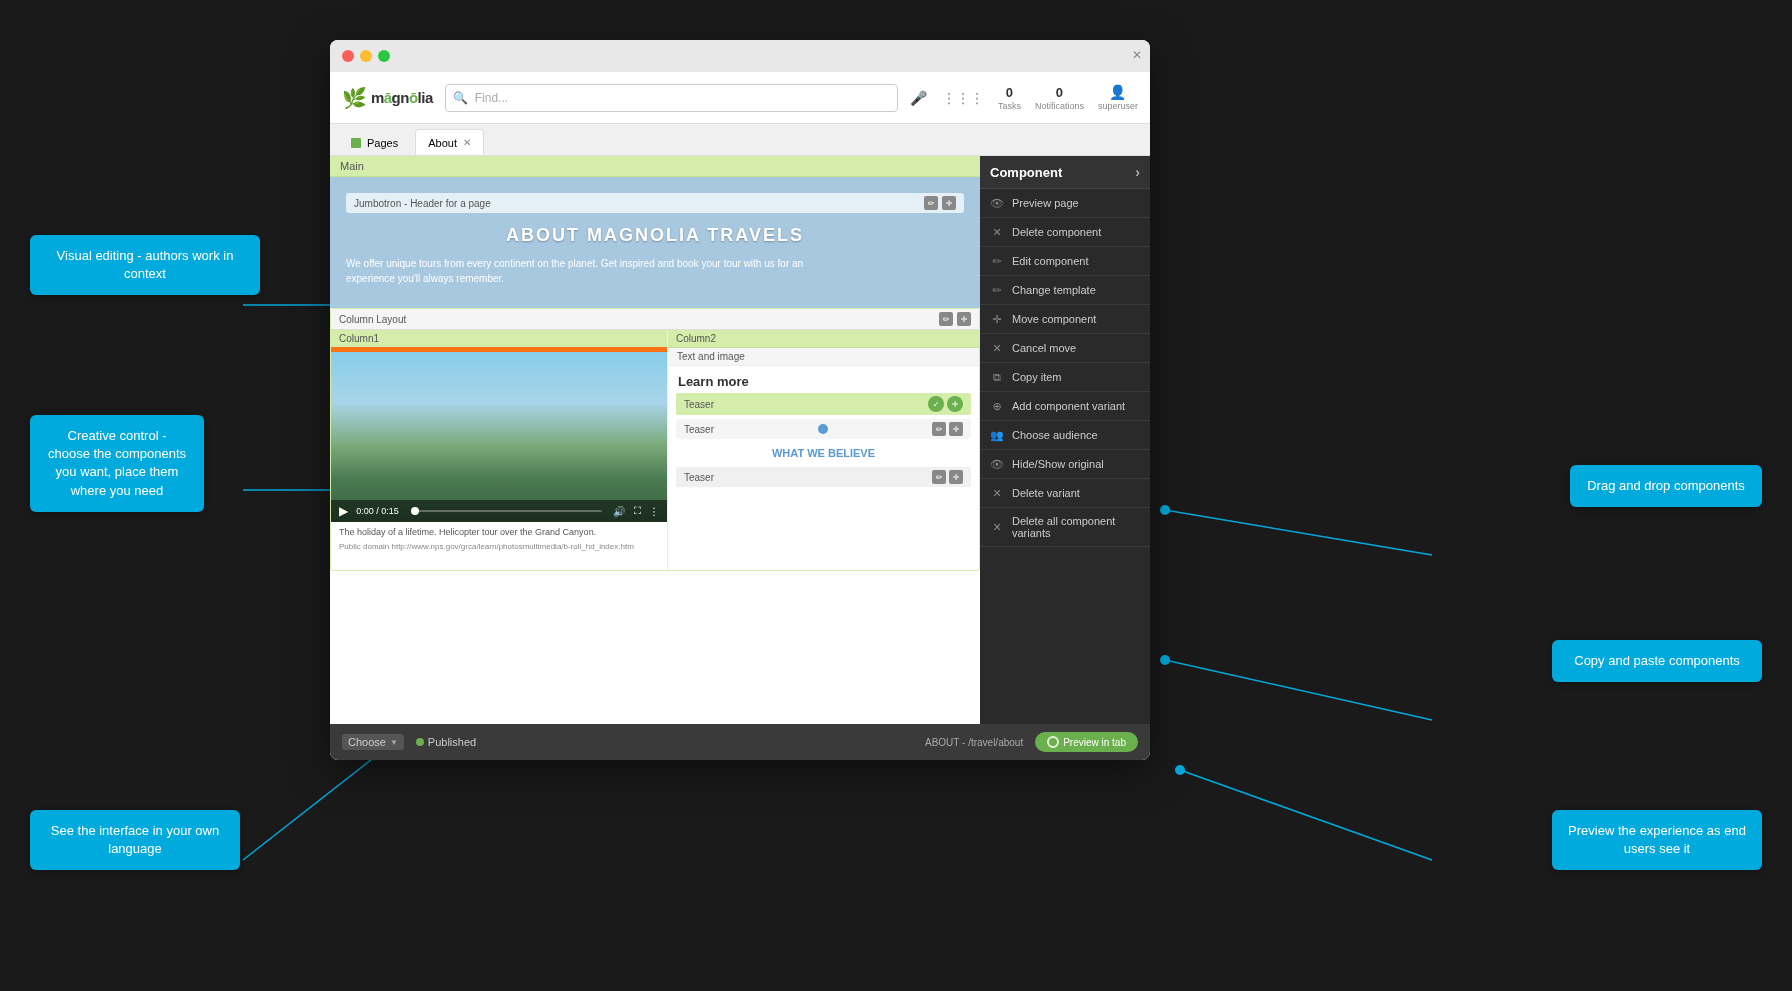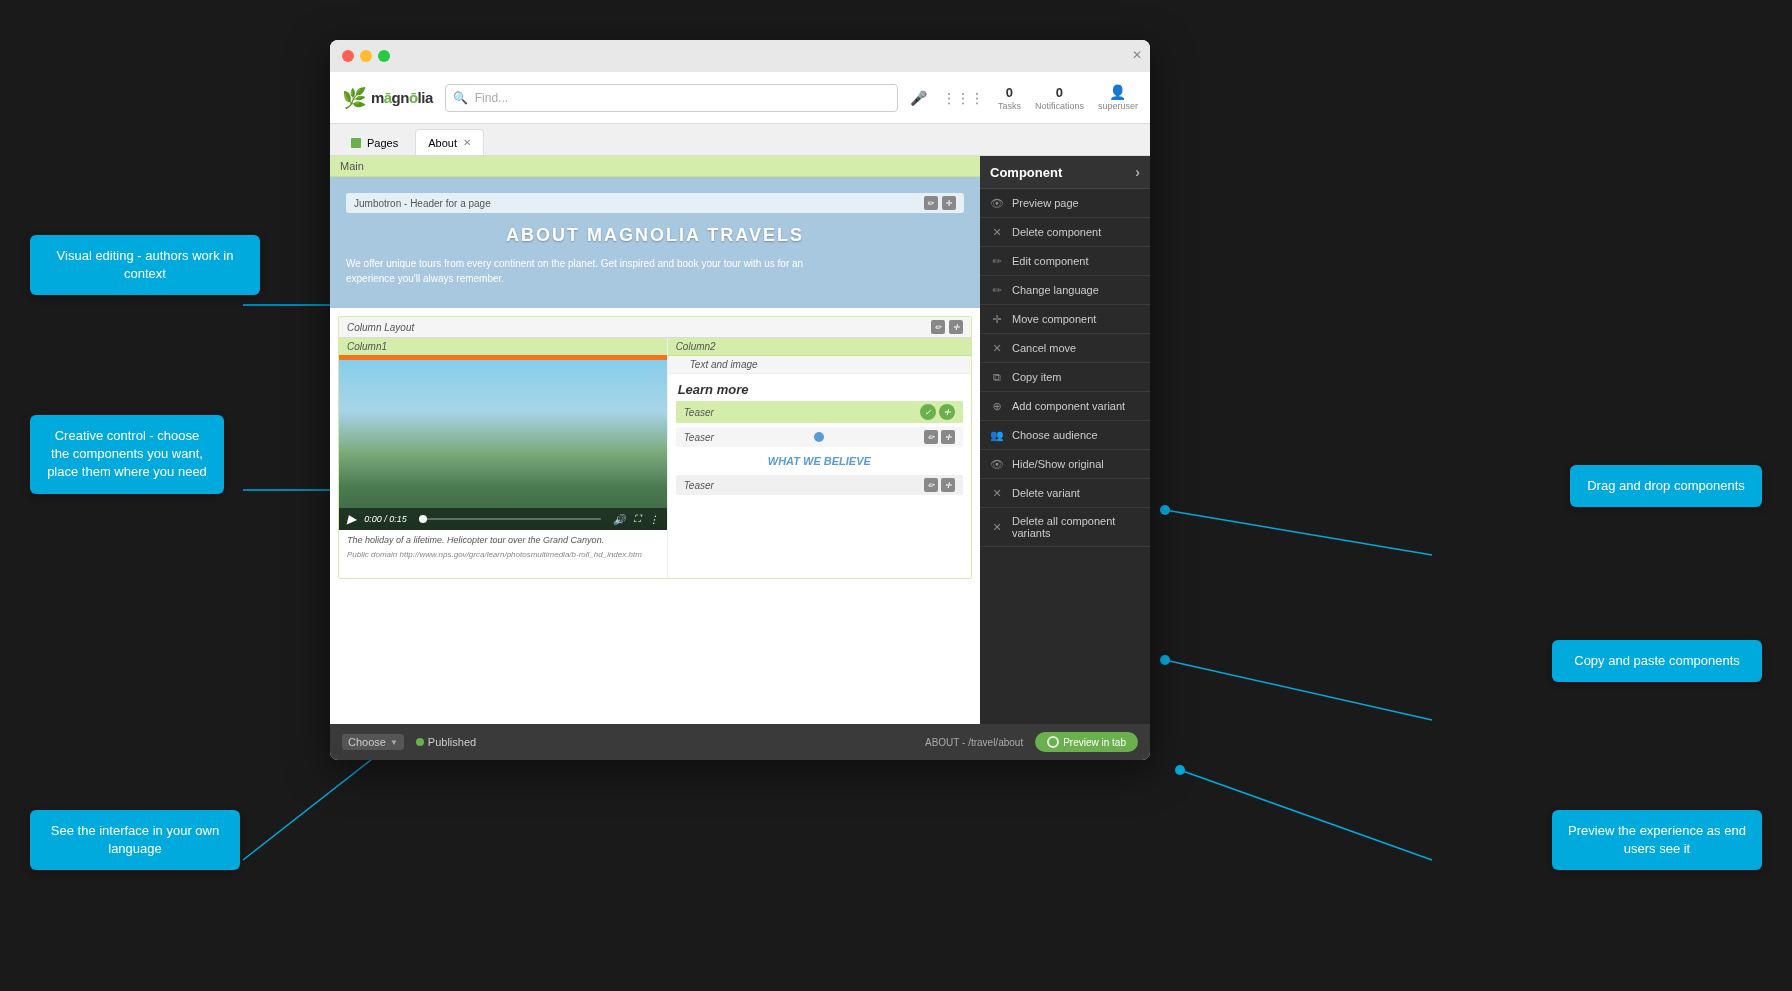--- a/index.html
+++ b/index.html
@@ -214,24 +214,23 @@
     .jumbotron-text {
       font-size: 10px;
       color: #fff;
       line-height: 1.5;
       margin-bottom: 6px;
       max-width: 480px;
     }
 
     
     .column-layout-section {
-      margin: 8px;
+      margin: 0;
       border: 1px solid #d4edaa;
       border-radius: 2px;
-      font-style: italic;
     }
     .column-layout-bar {
       background: #f5f5f5;
       padding: 3px 8px;
       font-size: 10px;
       color: #555;
       border-bottom: 1px solid #ddd;
       display: flex;
       justify-content: space-between;
       align-items: center;
@@ -286,21 +285,21 @@
       background: #d4edaa;
       padding: 3px 8px;
       font-size: 10px;
       color: #555;
       border-bottom: 1px solid #c5e090;
       display: flex;
       justify-content: space-between;
     }
     .text-image-bar {
       background: #f5f5f5;
-      padding: 3px 22px;
+      padding: 3px 9px;
       font-size: 10px;
       color: #555;
       border-bottom: 1px solid #eee;
     }
     .learn-more-text {
       padding: 8px 10px 4px;
       font-size: 13px;
       font-weight: 600;
       color: #333;
     }
@@ -493,21 +492,21 @@
       font-weight: 500;
       box-shadow: 0 2px 8px rgba(0,0,0,0.3);
     }
 
     .callout-visual {
       left: 30px; top: 235px;
       width: 230px;
     }
     .callout-creative {
       left: 30px; top: 415px;
-      width: 194px;
+      width: 174px;
     }
     .callout-language {
       left: 30px; top: 810px;
       width: 210px;
     }
     .callout-drag {
       right: 30px; top: 465px;
       width: 192px;
     }
     .callout-copy {
@@ -709,21 +708,21 @@
       <div class="panel-item">
         <span class="pi-icon x">✕</span>
         <span>Delete component</span>
       </div>
       <div class="panel-item">
         <span class="pi-icon pencil">✏</span>
         <span>Edit component</span>
       </div>
       <div class="panel-item">
         <span class="pi-icon pencil">✏</span>
-        <span>Change language</span>
+        <span>Change template</span>
       </div>
       <div class="panel-item">
         <span class="pi-icon move">✛</span>
         <span>Move component</span>
       </div>
       <div class="panel-item">
         <span class="pi-icon cancel">✕</span>
         <span>Cancel move</span>
       </div>
       <div class="panel-item">

